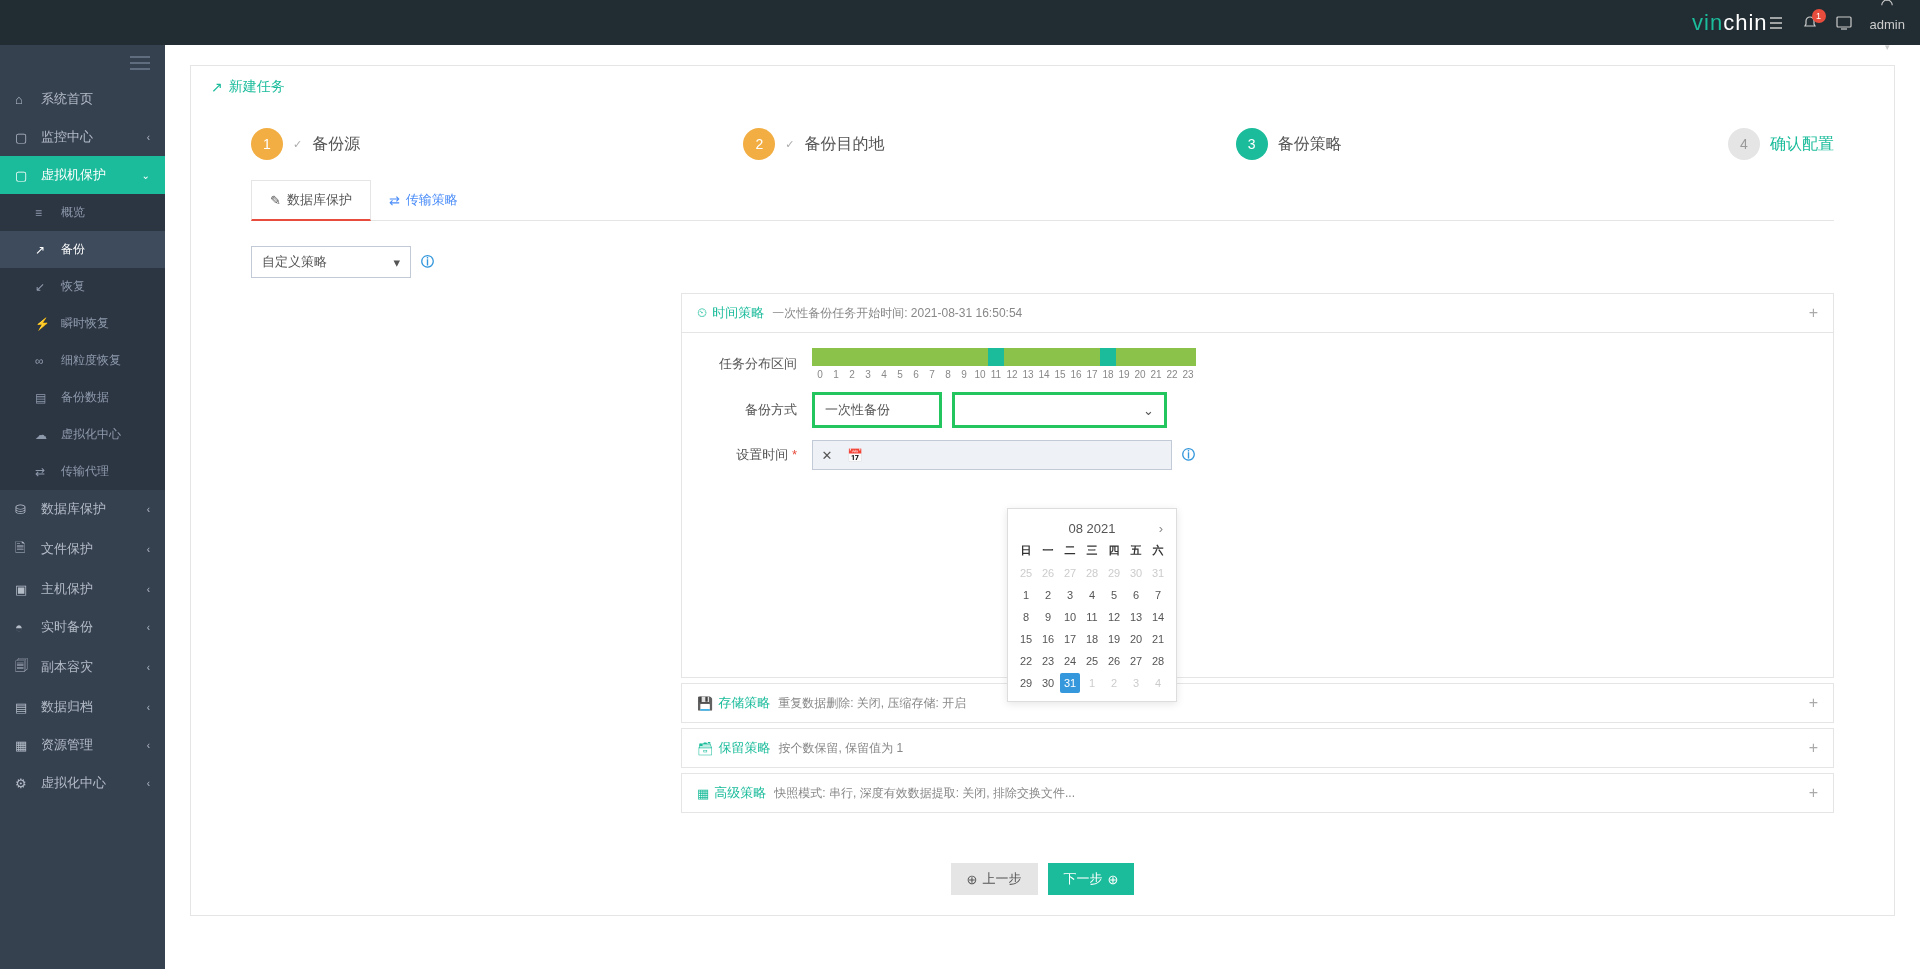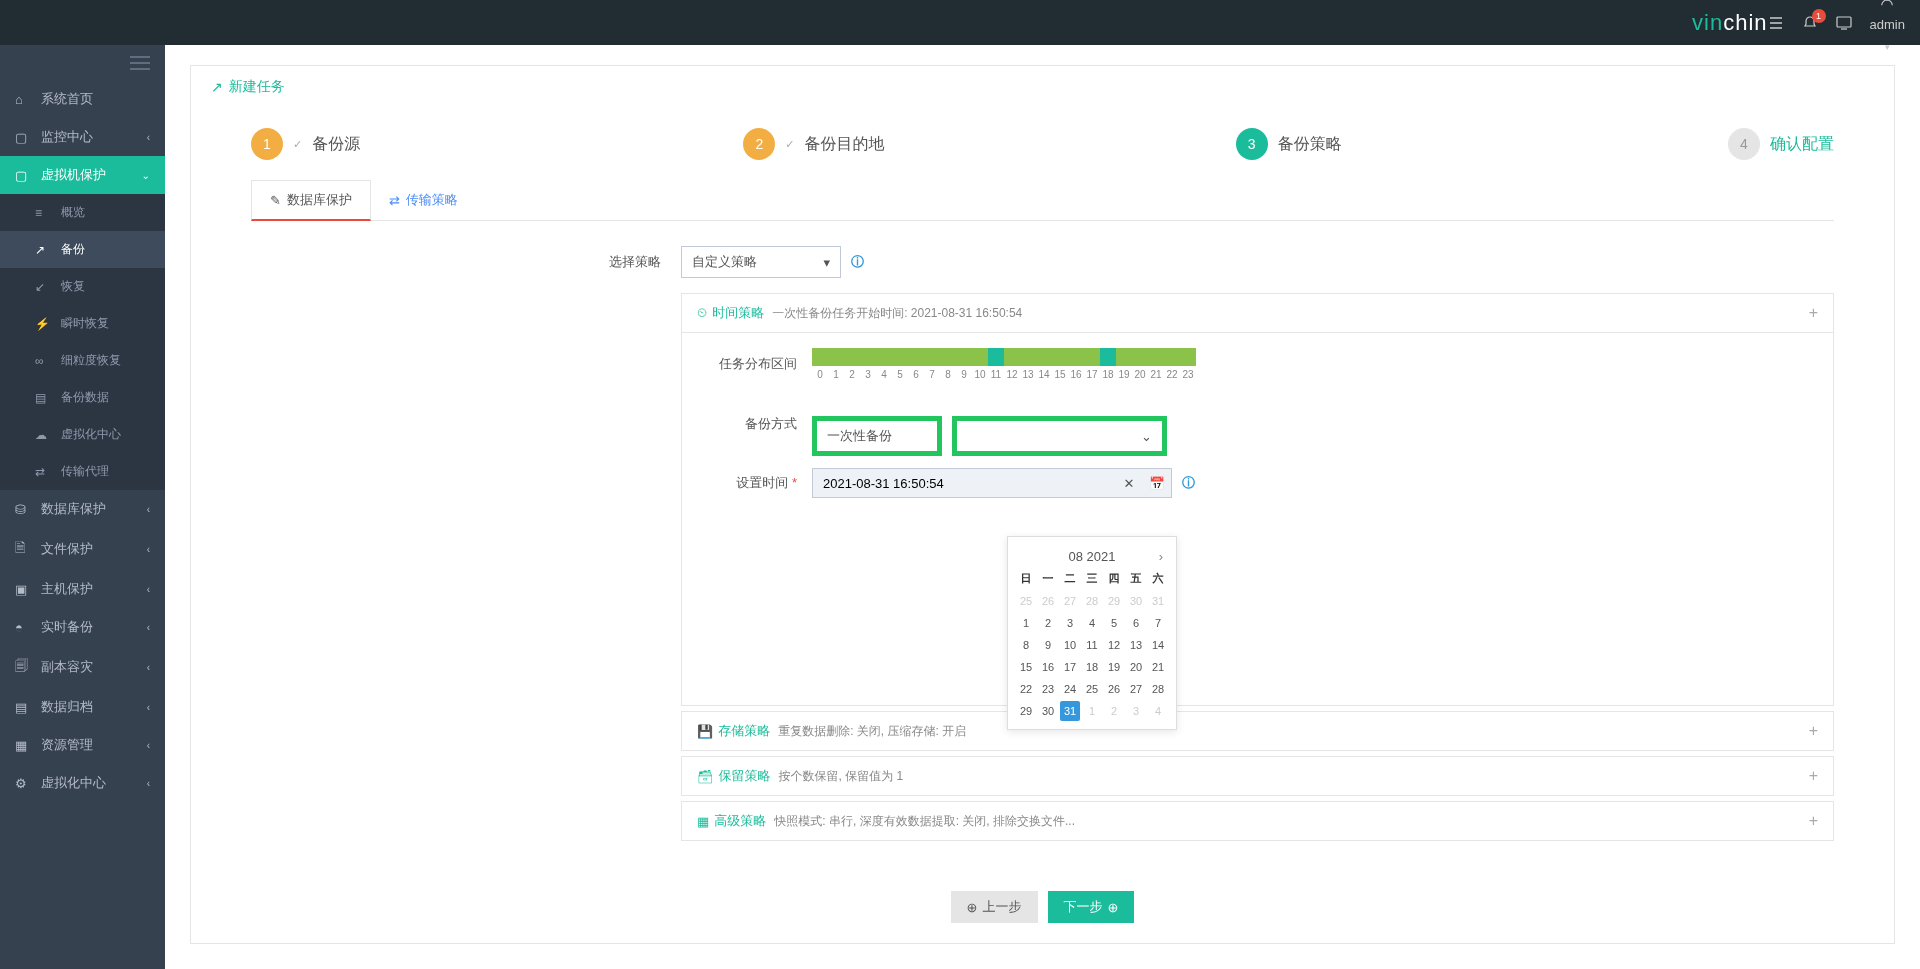--- a/index.html
+++ b/index.html
@@ -57,21 +57,21 @@
 .inner-ctrl { flex: 1; }
 .hour-bar { display: inline-flex; }
 .hour-cell { width: 16px; height: 18px; background: #8bc34a; }
 .hour-cell.teal { background: #1bbc9b; }
 .hour-ticks { display: flex; font-size: 10px; color: #888; }
 .hour-ticks span { width: 16px; text-align: center; }
 .legend { display: flex; gap: 20px; margin-top: 8px; margin-left: 0; }
 .legend-item { display: flex; flex-direction: column; align-items: center; gap: 3px; font-size: 11px; }
 .legend-sw { width: 30px; height: 12px; }
 .red-outline { border: 2px solid #e74c3c; }
-.sel { border: 5px solid #22c55e; padding: 6px 10px; width: 360px; background: #fff; display: flex; justify-content: space-between; align-items: center; cursor: pointer; margin-top: 24px; }
+.sel { border: 3px solid #22c55e; padding: 6px 10px; width: 360px; background: #fff; display: flex; justify-content: space-between; align-items: center; cursor: pointer; }
 .date-input { display: flex; align-items: center; border: 1px solid #c2cad8; background: #eef1f5; width: 360px; }
 .date-input input { flex: 1; border: none; background: transparent; padding: 6px 10px; outline: none; font-size: 13px; }
 .date-input .dbtn { width: 28px; height: 28px; display: flex; align-items: center; justify-content: center; cursor: pointer; color: #555; }
 .calendar-popup { position: absolute; background: #fff; border: 1px solid #ddd; box-shadow: 0 2px 8px rgba(0,0,0,0.1); width: 170px; padding: 8px; margin-top: 5px; z-index: 10; }
 .cal-head { display: flex; justify-content: center; align-items: center; gap: 8px; font-size: 13px; color: #555; padding: 4px 0; position: relative; }
 .cal-nav-r { position: absolute; right: 5px; cursor: pointer; color: #888; }
 .cal-grid { display: grid; grid-template-columns: repeat(7, 1fr); text-align: center; gap: 2px; }
 .cal-dow { font-size: 11px; color: #333; font-weight: bold; padding: 3px 0; }
 .cal-day { font-size: 11px; padding: 4px 0; cursor: pointer; color: #555; }
 .cal-day.muted { color: #ccc; }
@@ -252,21 +252,20 @@
             <span>数据库保护</span>
           </div>
         <div class="tab">
             <span>⇄</span>
             <span>传输策略</span>
           </div>
       </div>
 
       <div class="tab-body">
         <div class="row">
-          <div class="row-label">选择策略</div>
           <div class="row-ctrls">
             <div class="select-box">
               <span>自定义策略</span>
               <span>▾</span>
             </div>
             <span class="info-icon">ⓘ</span>
           </div>
         </div>
 
         <div class="acc-group">
@@ -345,21 +344,20 @@
                   </div>
                   <div class="sel" style="width:215px;justify-content:flex-end;">
                     <span>⌄</span>
                   </div>
                 </div>
               </div>
               <div class="inner-row" style="position:relative;">
                 <div class="inner-label"><span>设置时间</span> <span class="req">*</span></div>
                 <div class="inner-ctrl" style="display:flex;gap:10px;align-items:center;position:relative;">
                   <div class="date-input">
-                    <input type="text" value="2021-08-31 16:50:54" style="">
                     <span class="dbtn">✕</span>
                     <span class="dbtn">📅</span>
                   </div>
                   <span class="info-icon">ⓘ</span>
                   <div class="calendar-popup" style="left:195px;top:30px;margin-top:38px;">
                     <div class="cal-head">
                       <span>08 2021</span>
                       <span class="cal-nav-r">›</span>
                     </div>
                     <div class="cal-grid" id="calgrid">

